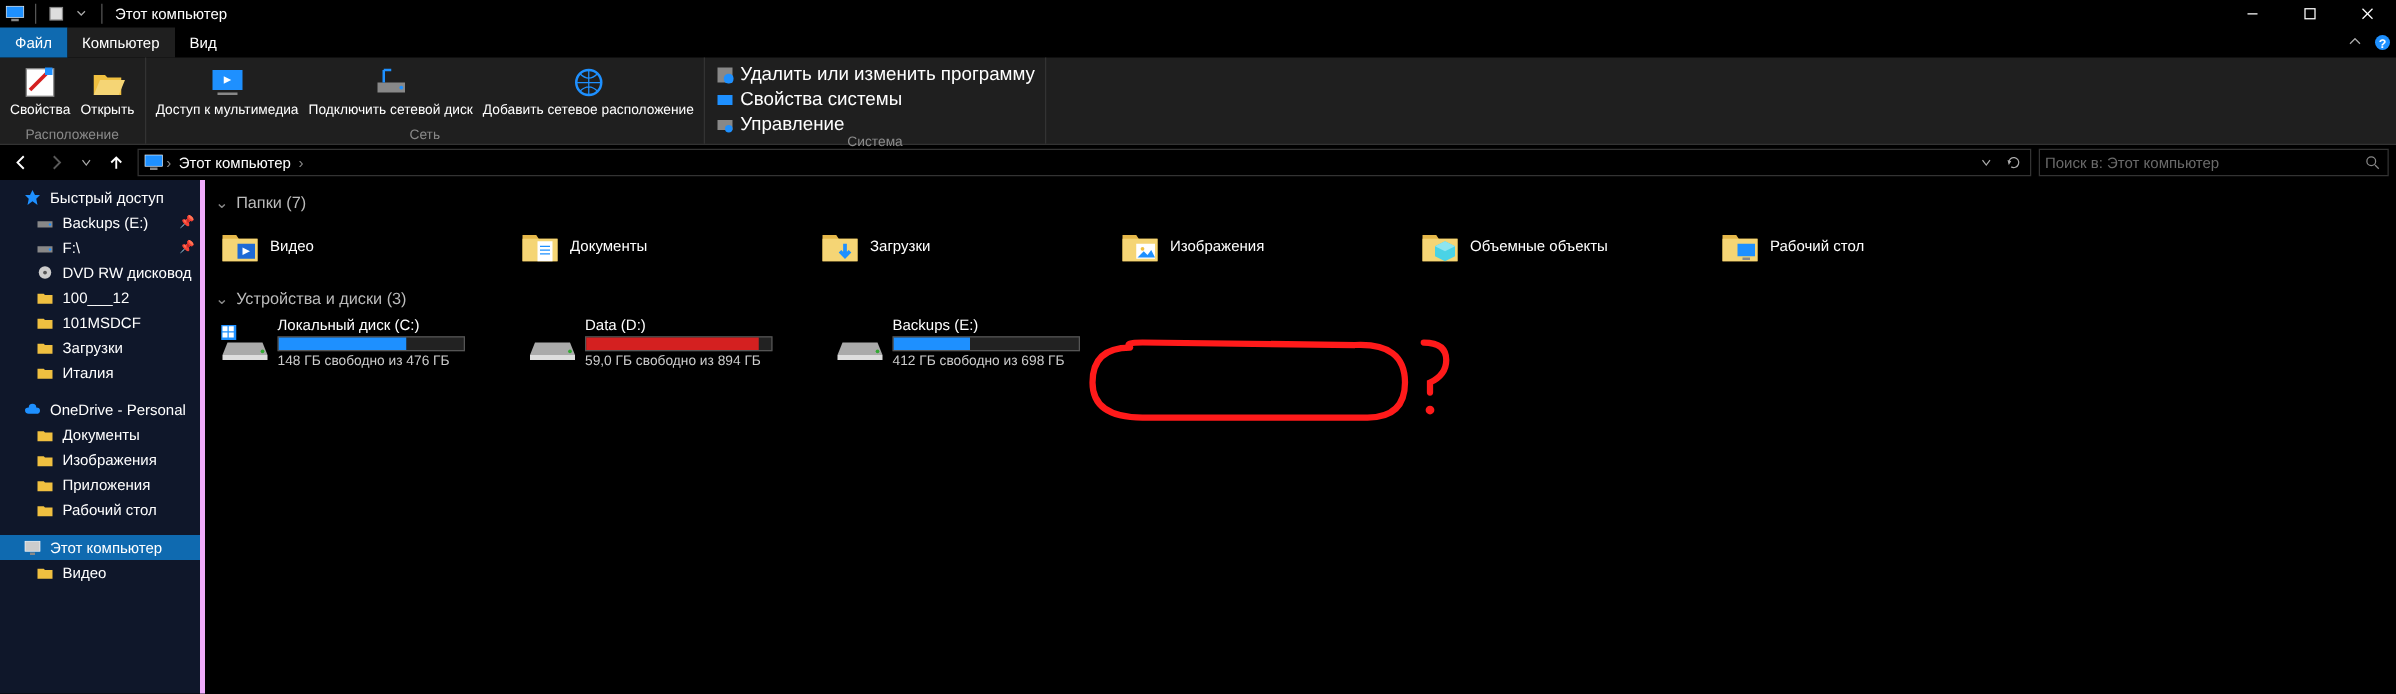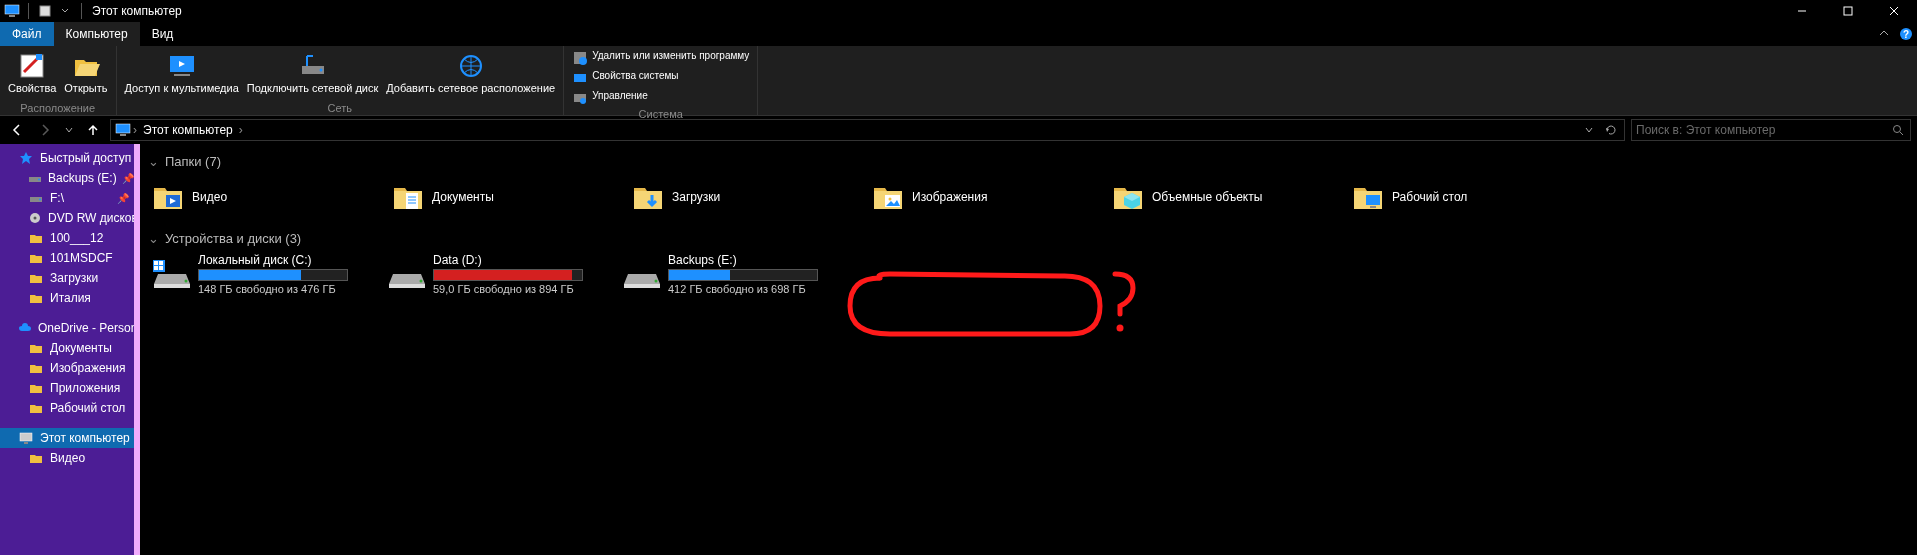--- a/index.html
+++ b/index.html
@@ -134,24 +134,24 @@
 .ribbon .bigbtn .icon32 {
   width: 32px;
   height: 32px;
   display: flex;
   align-items: center;
   justify-content: center;
 }
 .ribbon .smallbtn {
   height: 18px;
   display: flex;
-  align-items: flex-start;
+  align-items: flex-end;
   gap: 4px;
   padding: 0 4px;
-  font-size: 10px;
+  font-size: 15px;
 }
 .ribbon .smallbtn .icon16 {
   width: 16px;
   height: 16px;
   display: flex;
   align-items: center;
   justify-content: center;
 }
 
 
@@ -228,23 +228,23 @@
 }
 
 
 .body {
   display: flex;
   height: calc(555px - 22px - 24px - 70px - 28px);
 }
 
 
 .sidebar {
-  width: 140px;
-  background: #4c1d95;
-  border-right: 6px solid #f0abfc;
+  width: 164px;
+  background: #0f172a;
+  border-right: 4px solid #f0abfc;
   overflow: hidden;
   padding-top: 4px;
 }
 .sidebar .tree-item {
   height: 20px;
   display: flex;
   align-items: center;
   gap: 6px;
   padding-left: 18px;
   font-size: 12px;
@@ -303,21 +303,21 @@
 .folder-item .ficon {
   position: absolute;
   left: 4px;
   width: 32px;
   height: 32px;
 }
 .folder-item .flabel { font-size: 12px; }
 .drive-grid {
   display: grid;
   grid-template-columns: repeat(4, 230px);
-  gap: 4px 5px;
+  gap: 4px 16px;
 }
 .drive-item {
   height: 44px;
   display: flex;
   align-items: center;
   gap: 10px;
   padding-left: 50px;
   position: relative;
 }
 .drive-item .dicon {

